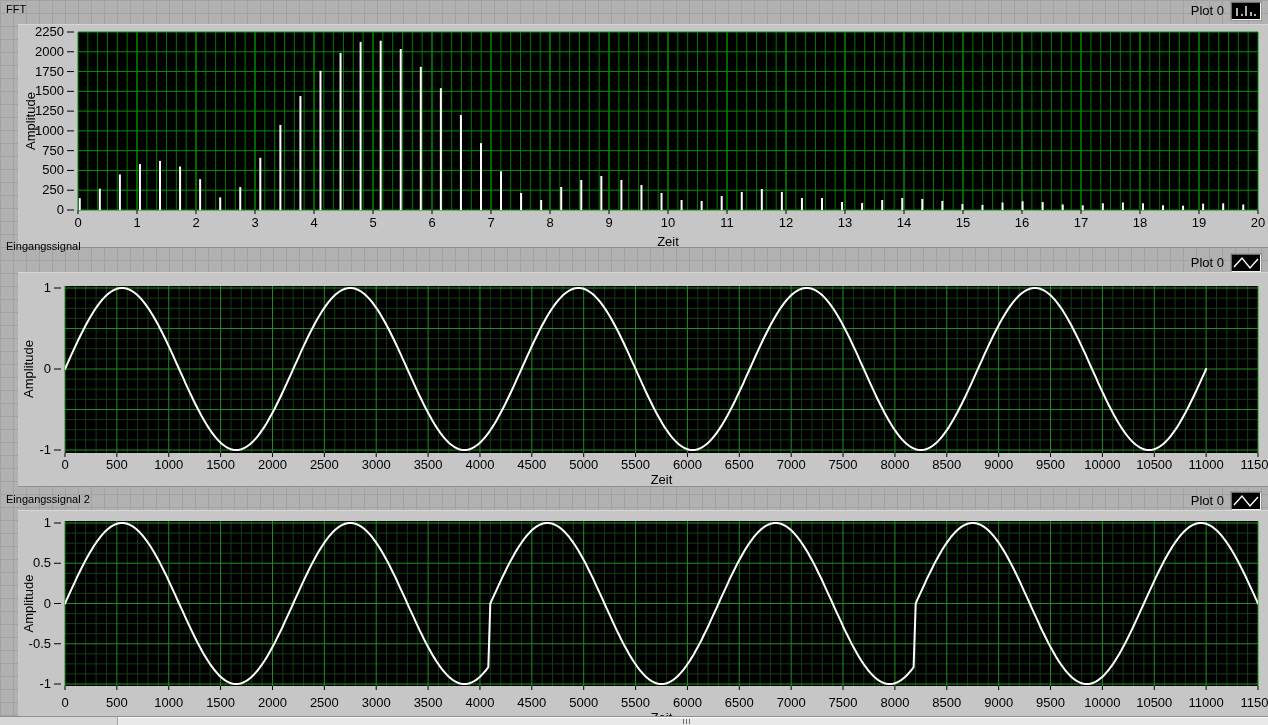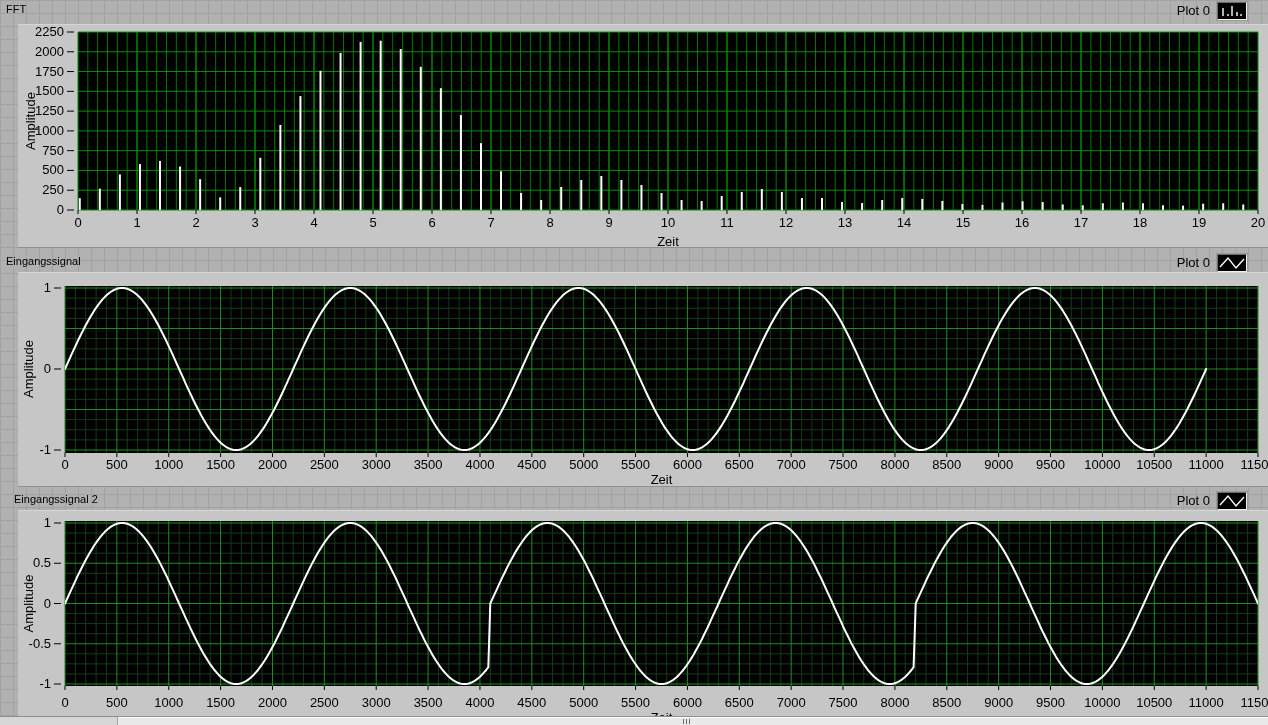--- a/index.html
+++ b/index.html
@@ -10,24 +10,24 @@
       linear-gradient(#a2a2a2 1px, transparent 1px),
       linear-gradient(90deg,#a2a2a2 1px, transparent 1px);
     background-size:13px 13px;
     font-family:"Liberation Sans",sans-serif;
     color:#000;
   }
   .gtitle{
     position:absolute;left:6px;font-size:11px;color:#000;white-space:nowrap;
   }
   .t1{top:3px;}
-  .t2{top:255px;}
-  .t3{top:493px;margin-left:8px;}
+  .t2{top:240px;}
+  .t3{top:493px;}
   .legend{
-    position:absolute;right:21px;display:flex;align-items:center;height:19px;justify-content:flex-end;
+    position:absolute;right:7px;display:flex;align-items:center;height:19px;justify-content:flex-end;
   }
   .l1{top:1px;}
   .l2{top:253px;}
   .l3{top:491px;}
   .legend-label{font-size:13px;margin-right:7px;}
   .legend-swatch{
     display:inline-block;width:28px;height:16px;background:#000;
     border-top:1px solid #6f6f6f;border-left:1px solid #6f6f6f;
     border-right:1px solid #f2f2f2;border-bottom:1px solid #f2f2f2;
     box-shadow:0 0 0 1px #9a9a9a;

